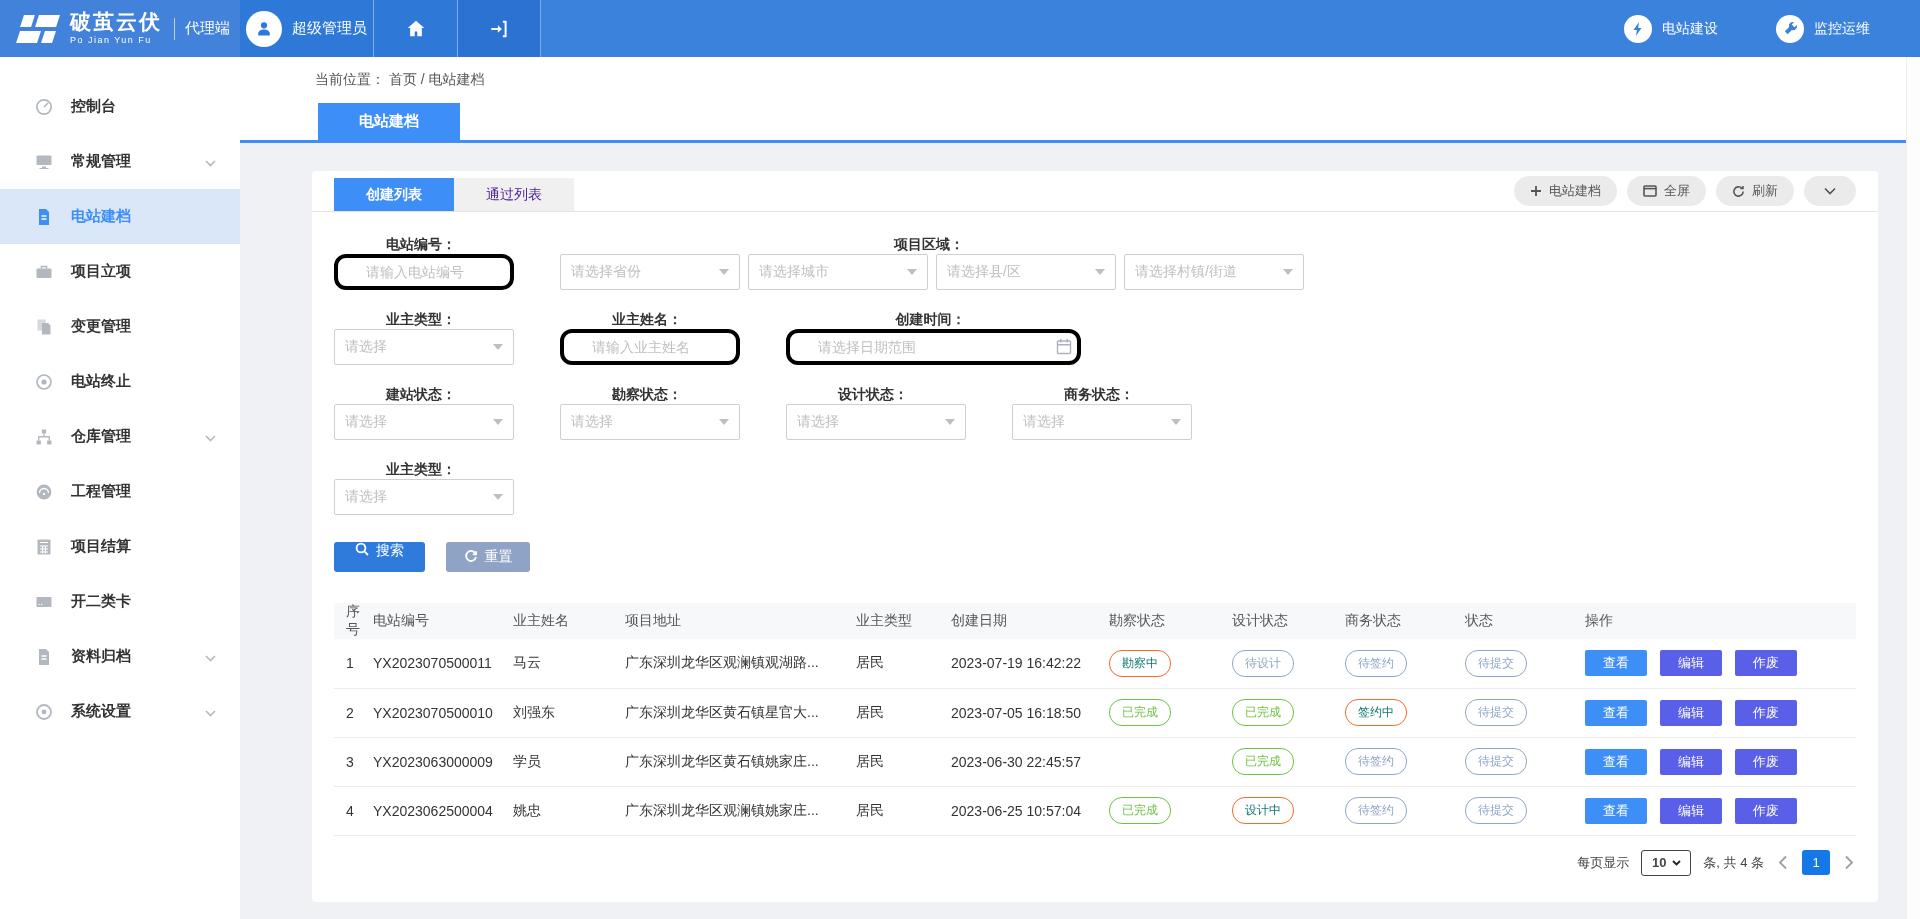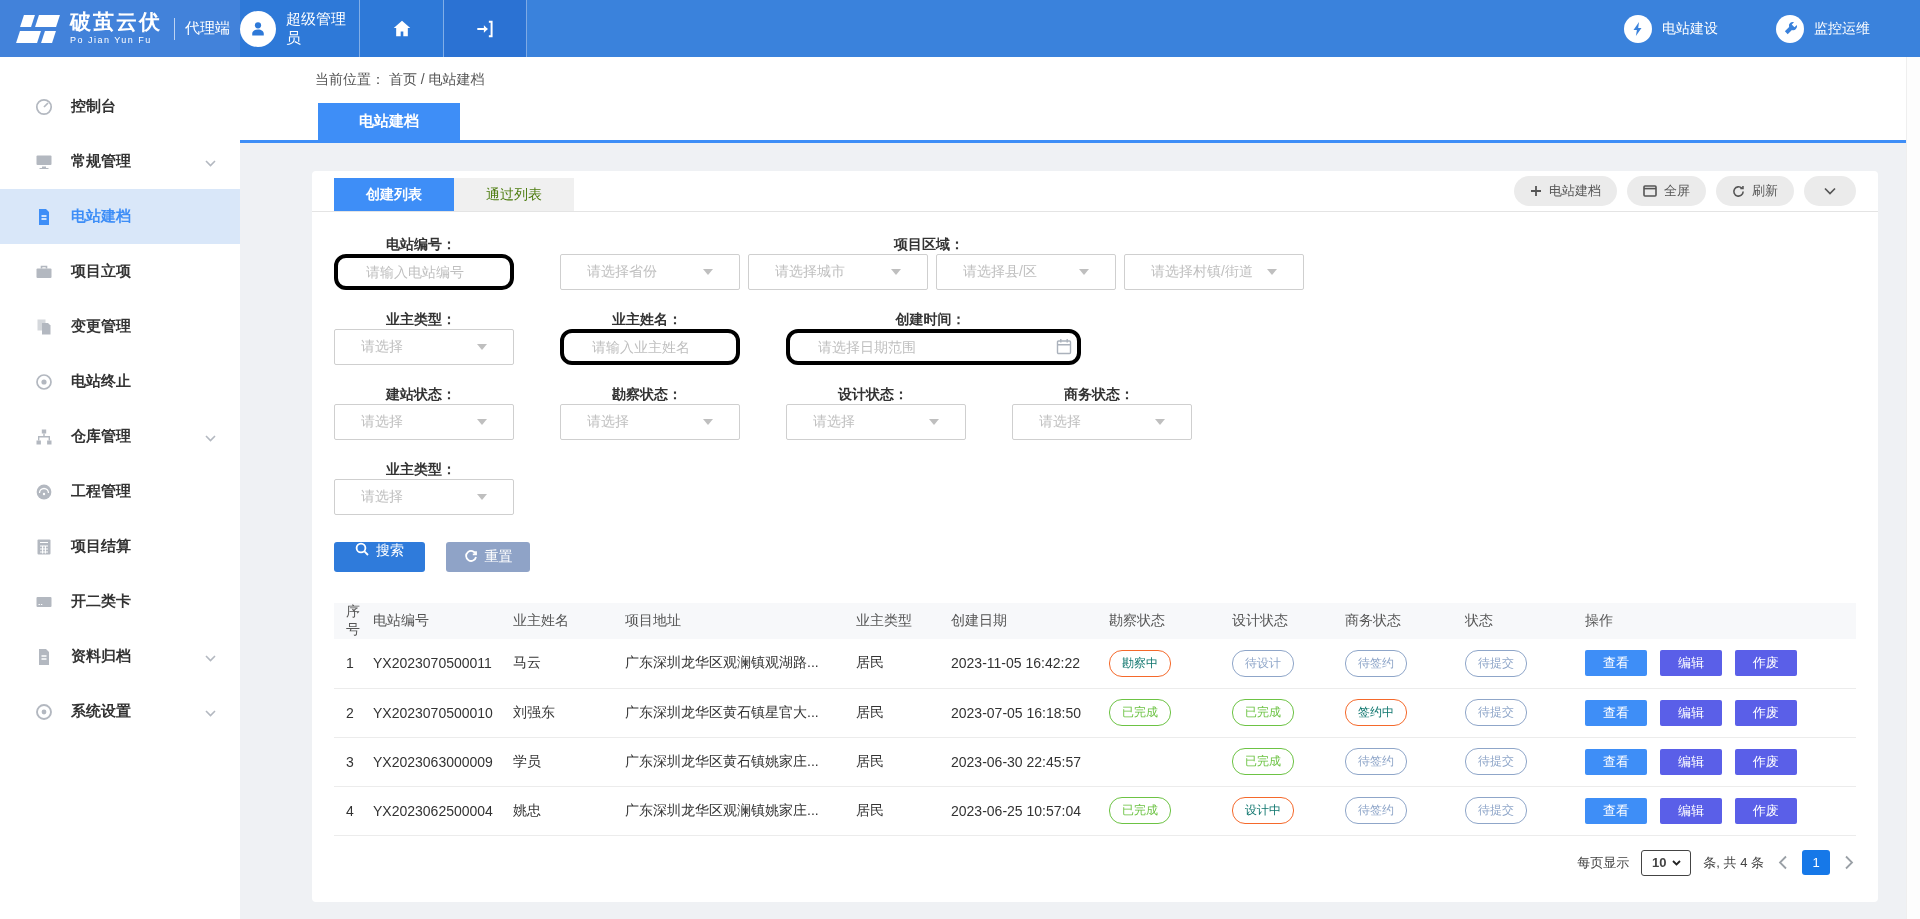--- a/index.html
+++ b/index.html
@@ -16,21 +16,21 @@
   .logo-b2 { left:21px; top:3px; width:21px; height:12px; }
   .logo-b3 { left:2px; top:19px; width:21px; height:12px; }
   .logo-b4 { left:27px; top:19px; width:11px; height:12px; }
   .brand-text { margin-left:8px; line-height:1.05; }
   .brand-title { font-size:21px; font-weight:700; letter-spacing:2px; }
   .brand-sub { font-size:9px; letter-spacing:1.5px; margin-top:3px; }
   .brand-divider { width:1px; height:22px; background:rgba(255,255,255,.65); margin:0 10px 0 12px; }
   .portal { font-size:15px; }
   .seg { display:flex; flex:none; }
   .seg-cell { background:#2E79D8; border-right:1px solid rgba(255,255,255,.4); display:flex; align-items:center; justify-content:center; gap:10px; cursor:pointer; }
-  .seg-user { width:120px; }
+  .seg-user { width:134px;text-align:center; }
   .seg-home { width:84px; }
   .seg-logout { width:83px; background:#2B72D3; }
   .avatar { width:36px; height:36px; background:#fff; border-radius:50%; display:flex; align-items:center; justify-content:center; flex:none; }
   .username { font-size:15px; }
   .header-right { flex:1; display:flex; align-items:center; justify-content:flex-end; gap:58px; padding-right:50px; }
   .hq { display:flex; align-items:center; gap:10px; font-size:14px; cursor:pointer; }
   .hq-circle { width:28px; height:28px; background:#fff; border-radius:50%; display:flex; align-items:center; justify-content:center; }
 
   
   .shell { display:flex; height:862px; }
@@ -45,34 +45,34 @@
   .topbar { background:#fff; }
   .crumbs { height:46px; display:flex; align-items:center; padding-left:75px; font-size:14px; color:#555; }
   .page-tabs { padding-left:78px; border-bottom:3px solid #3E8EF7; }
   .page-tab { display:inline-flex; width:142px; height:37px; align-items:center; justify-content:center; background:#3E8EF7; color:#fff; font-size:15px; font-weight:600; cursor:pointer; }
 
   
   .content { padding:28px 0 0 72px; }
   .card { width:1566px; background:#fff; border-radius:4px; padding-bottom:26px; }
   .card-head { height:41px; display:flex; align-items:flex-end; justify-content:space-between; border-bottom:1px solid #E4E4E4; padding:0 22px; }
   .c-tabs { display:flex; }
-  .c-tab { width:120px; height:33px; display:flex; align-items:center; justify-content:center; background:#F0F0F0; color:#4d7c0f; font-size:14px; cursor:pointer; }
+  .c-tab { width:120px; height:33px; display:flex; align-items:center; justify-content:center; background:#F0F0F0; color:#4c1d95; font-size:14px; cursor:pointer; }
   .c-tab.active { background:#3E8EF7; color:#fff; font-weight:600; }
   .c-toolbar { display:flex; gap:10px; margin-bottom:5px; }
   .tool-btn { height:30px; border:none; border-radius:16px; background:#EBEBEB; color:#555; font-size:13px; display:flex; align-items:center; gap:7px; padding:0 16px; cursor:pointer; font-family:inherit; }
   .tool-btn svg { color:#666; }
 
   
   .filters { padding:24px 22px 0; }
   .f-row { display:flex; align-items:center; margin-bottom:21px; }
   .f-item { display:flex; align-items:center; margin-right:46px;flex-direction:column; }
   .f-label { width:72px; text-align:right; font-size:14px; font-weight:600; color:#333; margin-right:8px; white-space:nowrap; flex:none; }
   .f-input { width:180px; height:36px; border:4px solid #000000; border-radius:12px; padding:0 28px; font-size:14px; color:#333; font-family:inherit; outline:none; }
   .f-input::placeholder { color:#BFBFBF; }
-  .f-select { width:180px; height:36px; border:1px solid #CFCFCF; border-radius:2px; background:#fff; display:flex; align-items:center; justify-content:space-between; padding:0 26px; font-size:14px; color:#BFBFBF; cursor:pointer; }
+  .f-select { width:180px; height:36px; border:1px solid #CFCFCF; border-radius:2px; background:#fff; display:flex; align-items:center; justify-content:space-between; padding:0 10px; font-size:14px; color:#BFBFBF; cursor:pointer; }
   .caret { width:0; height:0; border-left:5px solid transparent; border-right:5px solid transparent; border-top:6px solid #BFBFBF; }
   .region-group { display:flex; gap:8px; }
   .date-wrap { position:relative; }
   .date-wrap .f-input { width:295px; padding-right:32px; }
   .date-wrap svg { position:absolute; right:9px; top:9px; color:#ABB2BC; }
 
   .btn-row { padding-left:22px; margin-top:27px; display:flex; }
   .btn-search { width:91px; height:30px; background:#2F7BDB; color:#fff; border:none; border-radius:3px; font-size:14px; display:flex; justify-content:center; gap:7px; cursor:pointer; font-family:inherit; }
   .btn-reset { width:84px; height:30px; background:#8FA3C7; color:#fff; border:none; border-radius:3px; font-size:14px; display:flex; align-items:center; justify-content:center; gap:7px; margin-left:21px; cursor:pointer; font-family:inherit; }
 
@@ -452,21 +452,21 @@
                 <th>操作</th>
               </tr>
             </thead>
             <tbody>
             <tr>
               <td>1</td>
               <td>YX2023070500011</td>
               <td>马云</td>
               <td>广东深圳龙华区观澜镇观湖路...</td>
               <td>居民</td>
-              <td>2023-11-05 16:42:22</td>
+              <td>2023-07-19 16:42:22</td>
               <td><span class="bdg bdg-orange">勘察中</span></td>
               <td><span class="bdg bdg-blue">待设计</span></td>
               <td><span class="bdg bdg-blue">待签约</span></td>
               <td><span class="bdg bdg-blue">待提交</span></td>
               <td>
                 <button class="act act-view">查看</button>
                 <button class="act act-edit">编辑</button>
                 <button class="act act-void">作废</button>
               </td>
             </tr>

